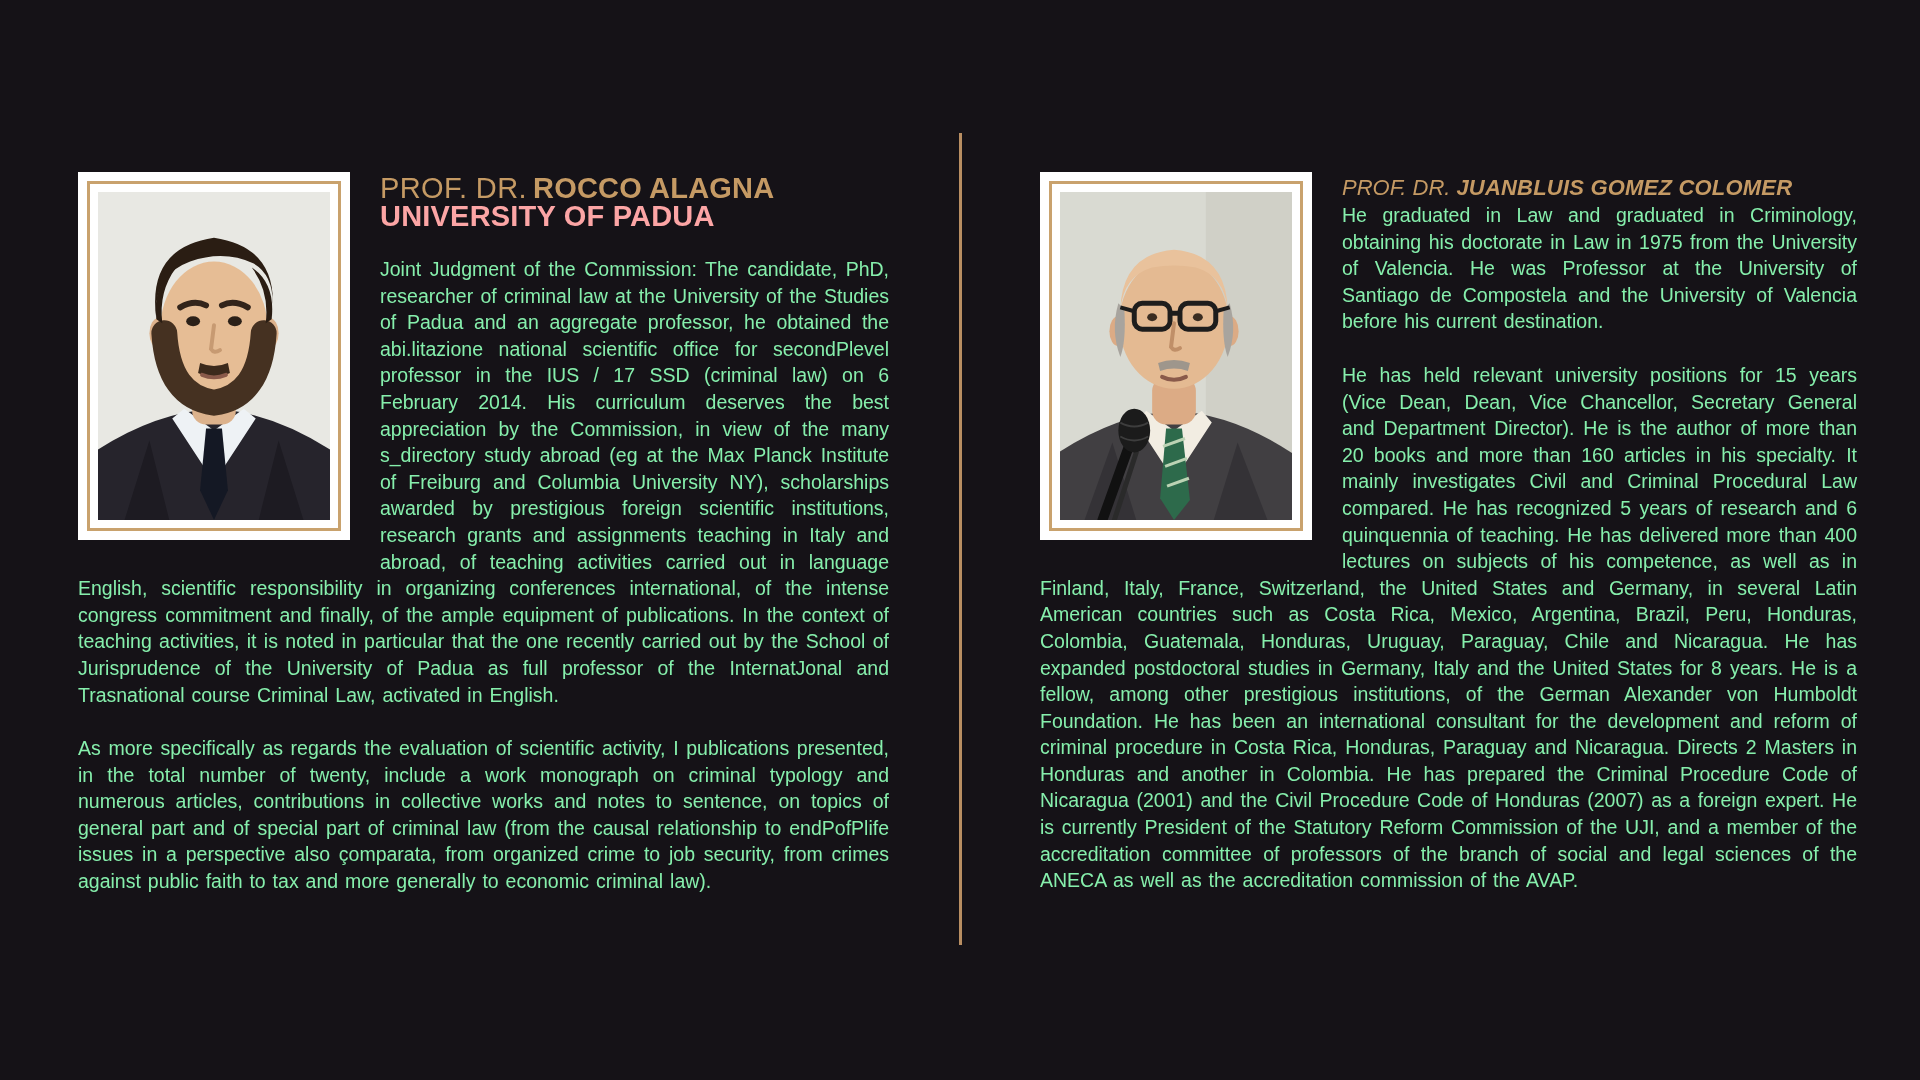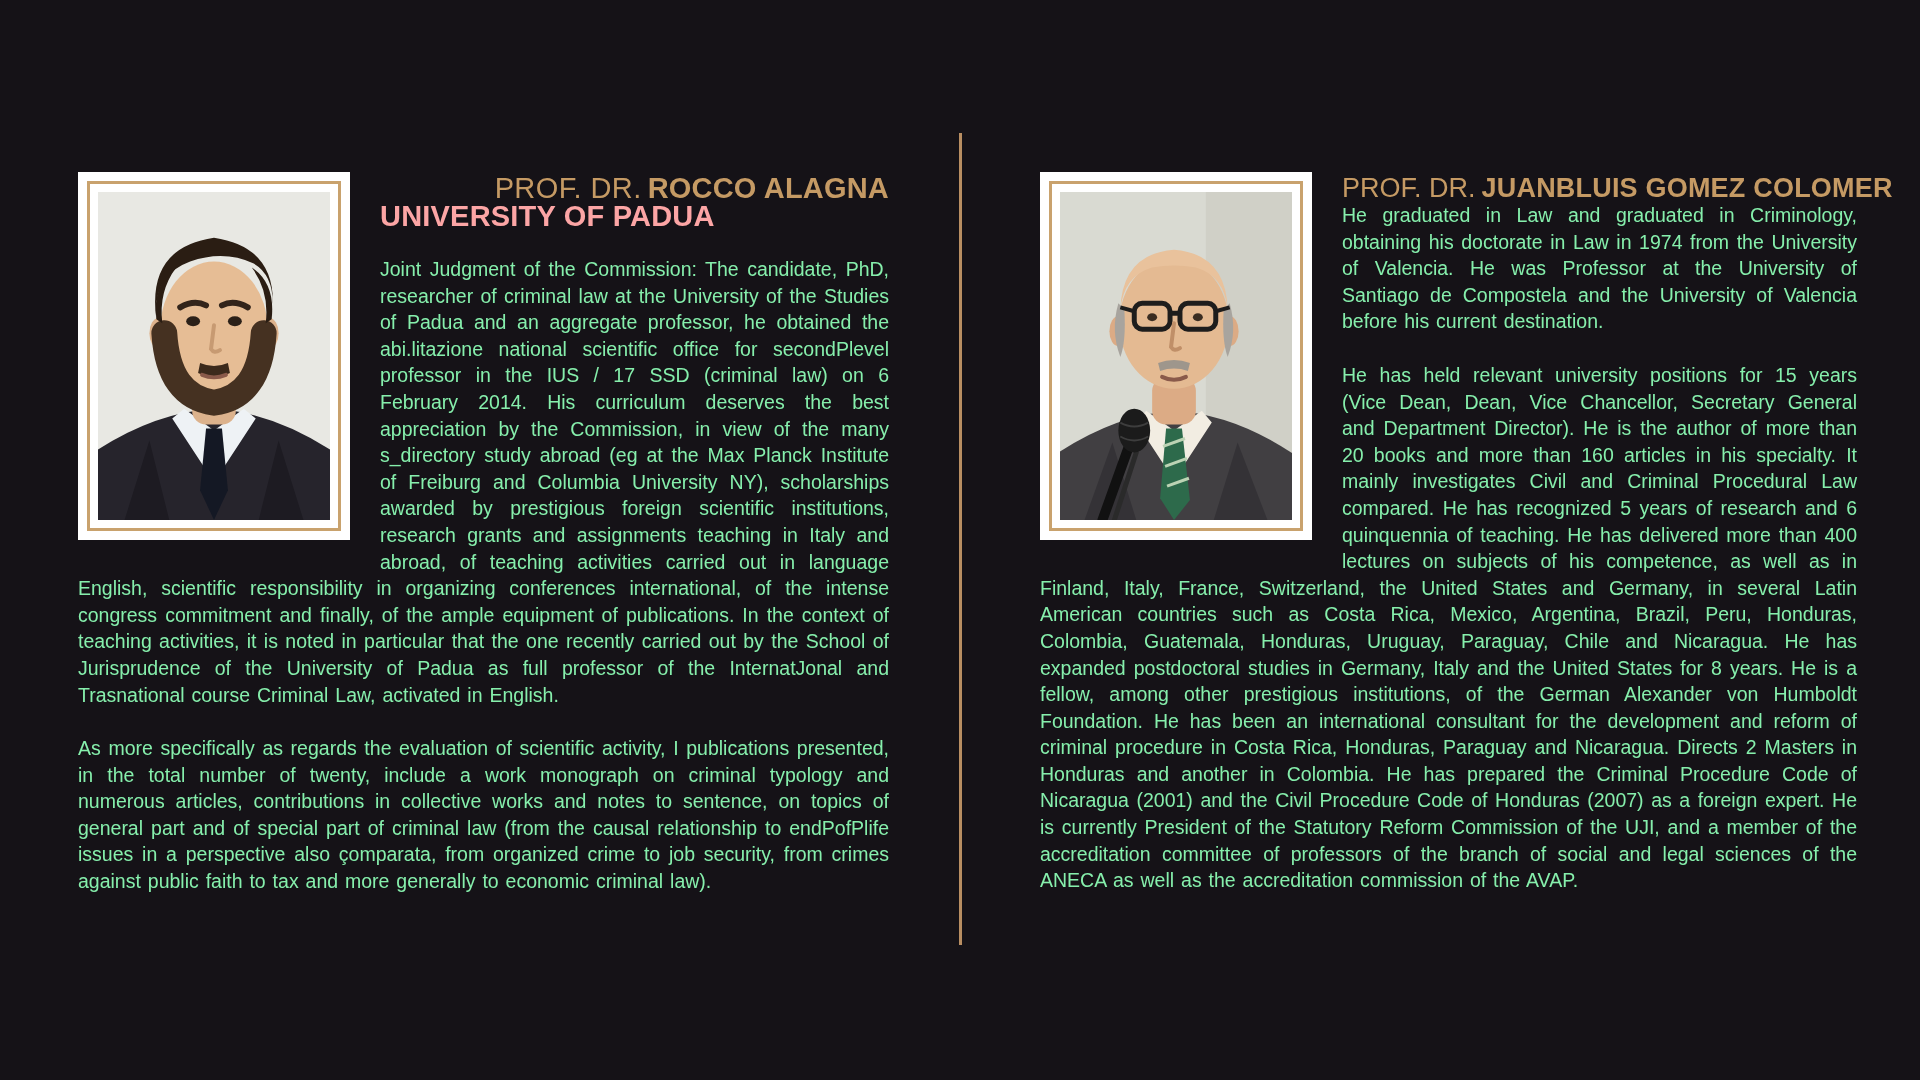--- a/index.html
+++ b/index.html
@@ -54,40 +54,40 @@
   }
 
   .title {
     margin: 2px 0 0 0;
     font-size: 29px;
     line-height: 28px;
     font-weight: 400;
     color: #c59a64;
     letter-spacing: 0.4px;
     white-space: nowrap;
-    text-align: right;
   }
   .title .name {
     font-weight: 700;
     letter-spacing: 0.2px;
   }
   .title-prefix { margin-right: 6px; }
   .subtitle {
     margin: 0 0 26px 12px;
     font-size: 29px;
     line-height: 28px;
     font-weight: 700;
     color: #fca5a5;
     letter-spacing: 0.2px;
     white-space: nowrap;
   }
   .profile--right .title,
   .profile--right .subtitle {
-    font-size: 27px;
+    font-size: 22px;
     letter-spacing: 0;
+    font-style: italic;
   }
 
   .bio p {
     margin: 0 0 27px 0;
     font-size: 19.5px;
     line-height: 26.6px;
     color: #86efac;
     text-align: justify;
     word-spacing: 1.5px;
   }
@@ -195,18 +195,18 @@
           <path d="M 58 330 L 80 262" stroke="#2a2a2a" stroke-width="5" stroke-linecap="round"></path>
           <ellipse cx="78" cy="240" rx="16" ry="22" fill="#1b1b1b"></ellipse>
           <path d="M 64 232 Q 78 240 92 232 M 64 246 Q 78 254 92 246" stroke="#3d3d3d" stroke-width="2" fill="none"></path>
         </svg>
       </div>
     </div>
     <h1 class="title">
       <span class="title-prefix">PROF. DR.</span><span class="name">JUANBLUIS GOMEZ COLOMER</span>
     </h1>
     <div class="bio">
-      <p>He graduated in Law and graduated in Criminology, obtaining his doctorate in Law in 1974 from the University of Valencia. He was Professor at the University of Santiago de Compostela and the University of Valencia before his current destination.</p>
+      <p>He graduated in Law and graduated in Criminology, obtaining his doctorate in Law in 1975 from the University of Valencia. He was Professor at the University of Santiago de Compostela and the University of Valencia before his current destination.</p>
       <p>He has held relevant university positions for 15 years (Vice Dean, Dean, Vice Chancellor, Secretary General and Department Director). He is the author of more than 20 books and more than 160 articles in his specialty. It mainly investigates Civil and Criminal Procedural Law compared. He has recognized 5 years of research and 6 quinquennia of teaching. He has delivered more than 400 lectures on subjects of his competence, as well as in Finland, Italy, France, Switzerland, the United States and Germany, in several Latin American countries such as Costa Rica, Mexico, Argentina, Brazil, Peru, Honduras, Colombia, Guatemala, Honduras, Uruguay, Paraguay, Chile and Nicaragua. He has expanded postdoctoral studies in Germany, Italy and the United States for 8 years. He is a fellow, among other prestigious institutions, of the German Alexander von Humboldt Foundation. He has been an international consultant for the development and reform of criminal procedure in Costa Rica, Honduras, Paraguay and Nicaragua. Directs 2 Masters in Honduras and another in Colombia. He has prepared the Criminal Procedure Code of Nicaragua (2001) and the Civil Procedure Code of Honduras (2007) as a foreign expert. He is currently President of the Statutory Reform Commission of the UJI, and a member of the accreditation committee of professors of the branch of social and legal sciences of the ANECA as well as the accreditation commission of the AVAP.</p>
     </div>
   </section>
 
 </div>
 
 </body></html>

